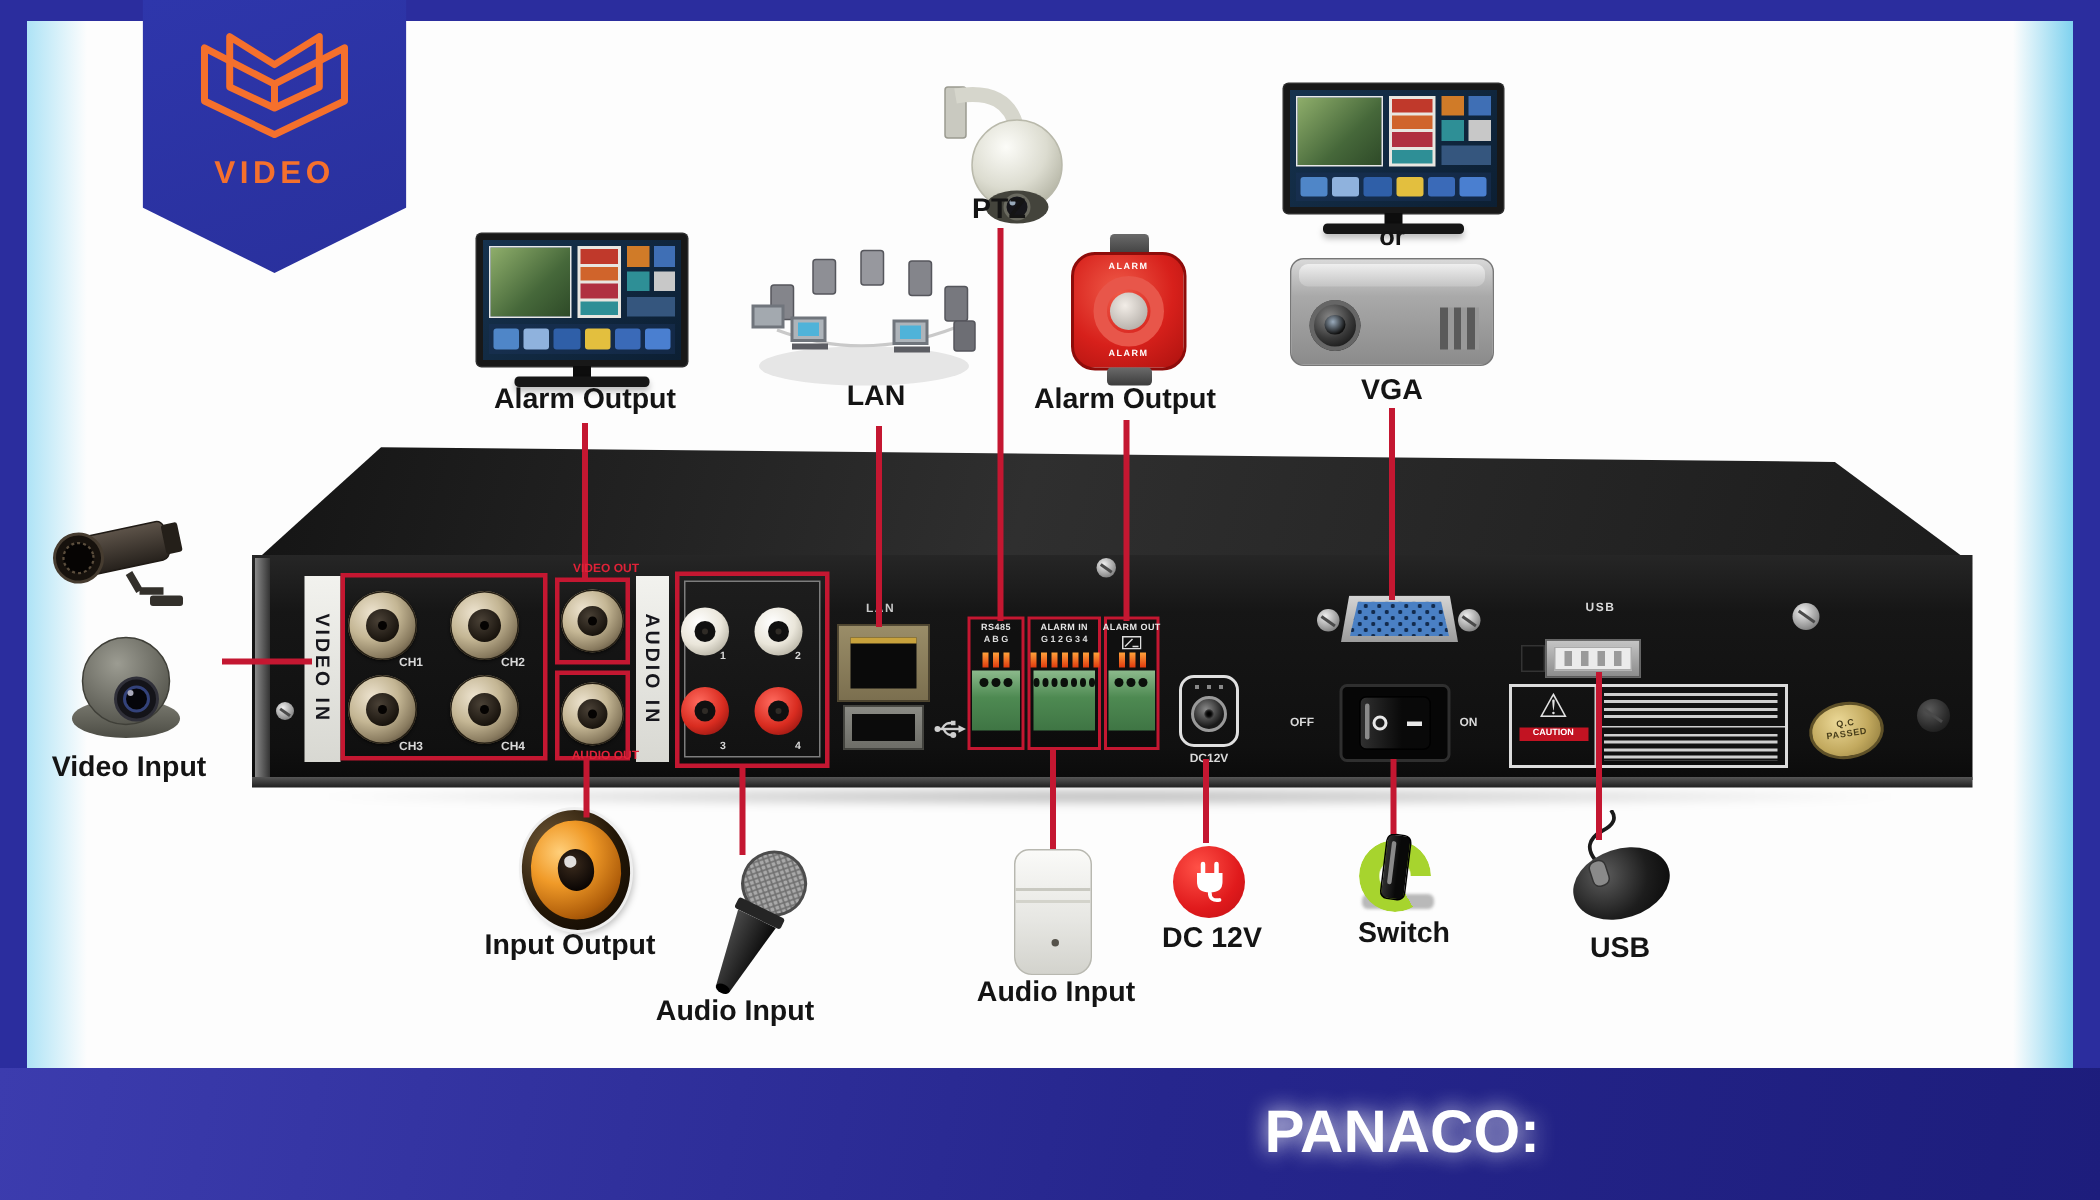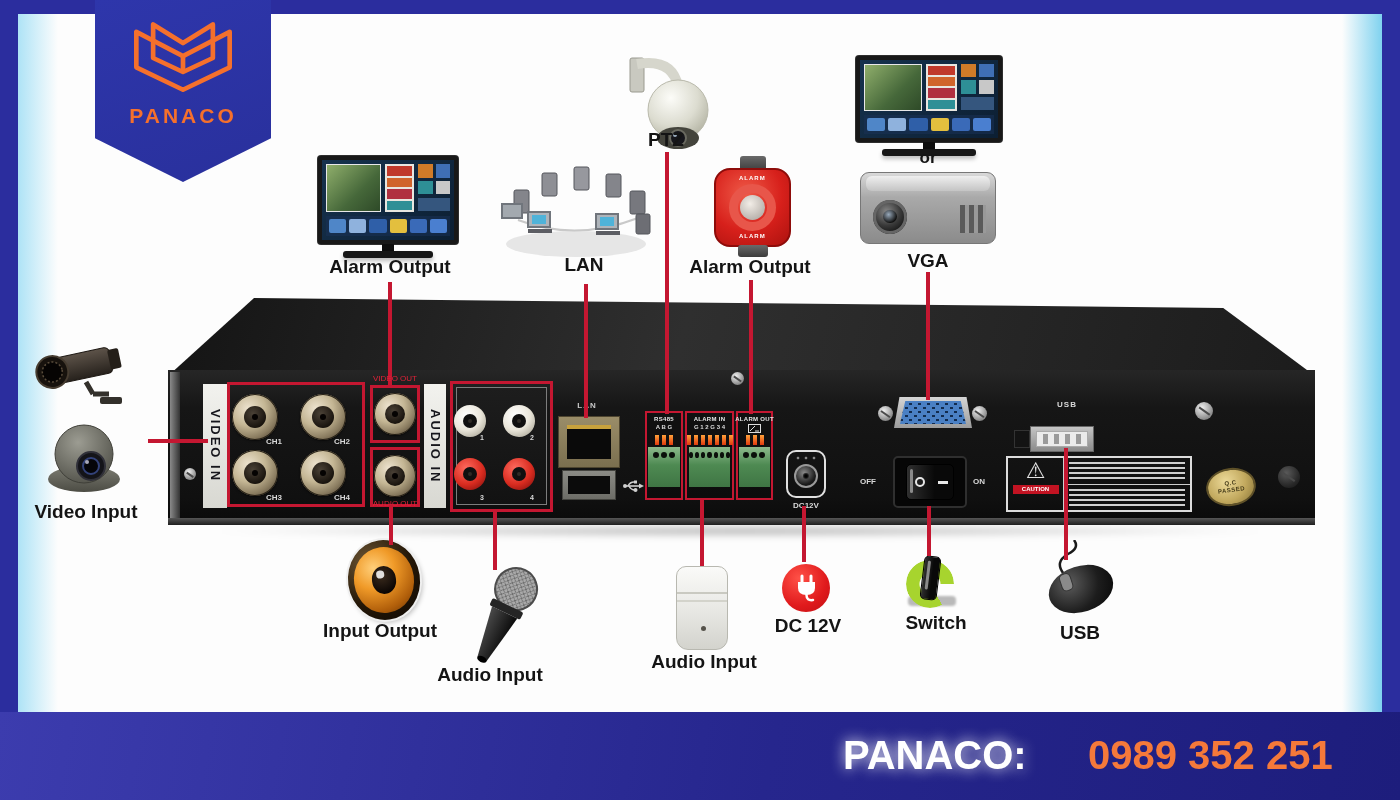--- a/index.html
+++ b/index.html
@@ -34,21 +34,21 @@
     background:linear-gradient(180deg,#262626,#161616 25%,#101010 85%,#0b0b0b);}
   .dvr-bottom{left:168px;top:518px;width:1147px;height:7px;background:linear-gradient(#565656,#1f1f1f);z-index:1;}
   .dvr-shadow{left:200px;top:524px;width:1080px;height:14px;background:radial-gradient(ellipse,rgba(0,0,0,.28),rgba(0,0,0,0) 70%);filter:blur(3px);z-index:0;}
   .bevel{left:170px;top:372px;width:10px;height:146px;background:linear-gradient(90deg,#8a8a8a,#333);z-index:2;}
   .vstrip{background:linear-gradient(180deg,#f2f2ee,#d8d8d2);z-index:2;display:flex;align-items:center;justify-content:center;}
   .vstrip span{writing-mode:vertical-rl;font-size:13px;font-weight:700;color:#16161c;letter-spacing:2px;}
   .bnc{border-radius:50%;z-index:3;background:radial-gradient(circle at 35% 32%,#ede3cf,#c4b694 40%,#8a7c60 68%,#4e4334 88%,#3a3126);box-shadow:inset 0 0 0 1px #241e14,0 1px 2px rgba(0,0,0,.6);}
   .bnc::before{content:"";position:absolute;inset:26%;border-radius:50%;background:radial-gradient(circle at 40% 35%,#4a4136,#17120c 75%);}
   .bnc::after{content:"";position:absolute;inset:43%;border-radius:50%;background:#050302;}
   .tinyw{font-size:8px;font-weight:700;color:#d9d9d9;z-index:4;white-space:nowrap;}
-  .tinyr{font-size:8px;font-weight:400;color:#e02238;z-index:5;white-space:nowrap;text-align:center;}
+  .tinyr{font-size:8px;font-weight:700;color:#e02238;z-index:5;white-space:nowrap;text-align:right;}
   .rca{border-radius:50%;z-index:3;}
   .rca::before{content:"";position:absolute;inset:28%;border-radius:50%;background:#101010;}
   .rca::after{content:"";position:absolute;inset:44%;border-radius:50%;background:#2f2b26;}
   .rca.white{background:radial-gradient(circle at 38% 32%,#ffffff,#eae6da 50%,#b8b4a6 80%,#6e6a5e);}
   .rca.red{background:radial-gradient(circle at 38% 32%,#ff6a5e,#d92c20 55%,#8e1410 88%);}
   .rca-plate{border:1px solid #7d7d7d;background:linear-gradient(180deg,#1d1d1d,#121212);z-index:2;}
   .eth{z-index:3;background:linear-gradient(180deg,#9a8d68,#7b6f4f);border:1px solid #4e452f;}
   .eth .slot{position:absolute;left:8px;top:8px;right:8px;bottom:8px;background:#0a0a0a;border-top:4px solid #c8a23c;}
   .usbport{z-index:3;background:linear-gradient(180deg,#8b8b85,#6d6d67);border:1px solid #44443f;}
   .usbport .slot{position:absolute;left:5px;top:5px;right:5px;bottom:5px;background:#0b0b0b;}
@@ -135,21 +135,21 @@
   <div class="a frame-right"></div>
 
   <div class="a badge">
     <svg width="112" height="80" style="margin-top:18px" viewBox="0 0 120 84">
       <g fill="none" stroke="#f5702c" stroke-width="5" stroke-linejoin="round">
         <path d="M10 14 V52 L60 76 L110 52 V14 L60 40 Z"></path>
         <path d="M28 6 V42 L60 57 L92 42 V6 L60 26 Z"></path>
         <path d="M60 40 V57"></path>
       </g>
     </svg>
-    <div class="logo-word">PANACO</div>
+    <div class="logo-word">VIDEO</div>
   </div>
 
   <div class="a tv" style="left:318px;top:156px;width:140px;height:100px">
     <div class="frame" style="height:88px">
         <div class="screen">
       <div class="photo"></div>
       <div class="col">
             <i class="g1"></i>
             <i class="g2"></i>
             <i class="g3"></i>
@@ -517,15 +517,14 @@
 
   <div class="a rline" style="left:1064px;top:448px;height:112px"></div>
   <svg class="a" style="left:1050px;top:540px;z-index:2" width="40" height="34">
     <path d="M14 34 Q4 22 18 14 Q30 8 24 0" stroke="#1a1a1a" stroke-width="2.5" fill="none"></path>
   </svg>
   <div class="a mouse" style="left:1048px;top:566px;width:66px;height:46px;transform:rotate(-18deg)"></div>
   <div class="a dlabel" style="left:1048px;top:622px;width:64px">USB</div>
 
   <div class="a bottom-bar"></div>
   <div class="a footer-hot">PANACO:</div>
-  <div class="a footer-num">0989 352 251</div>
 
 </div>
 
 </body></html>

